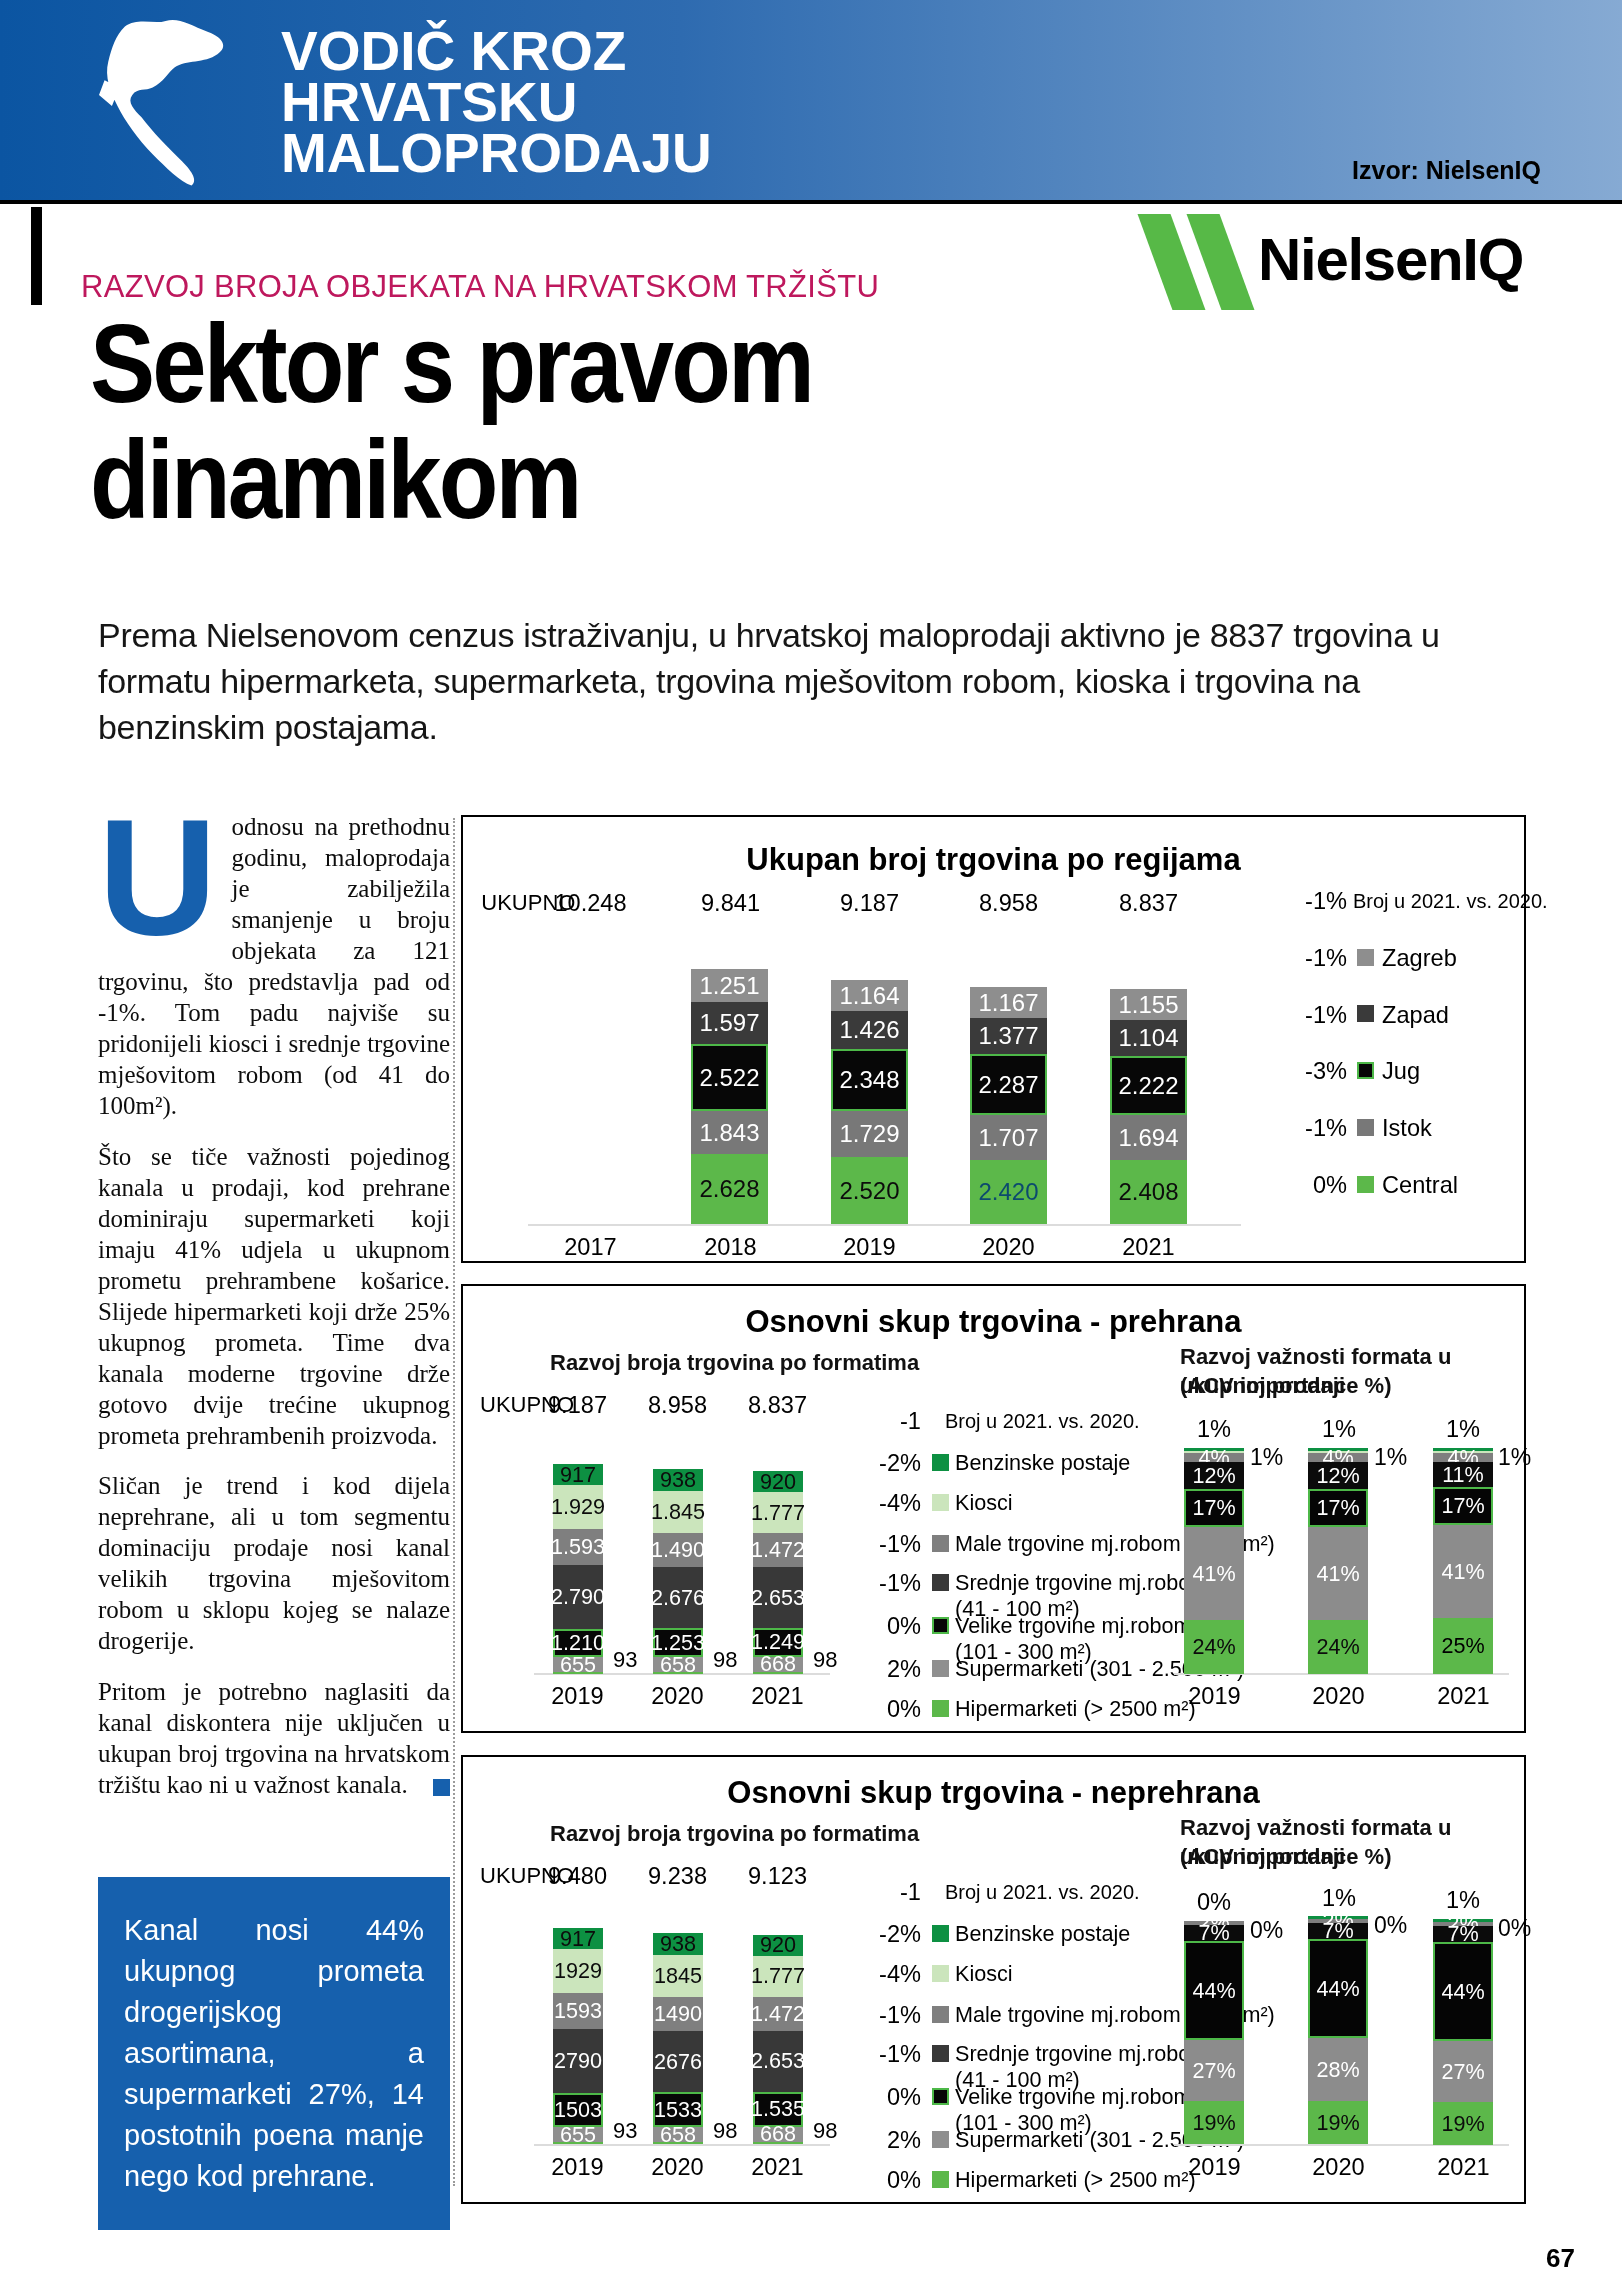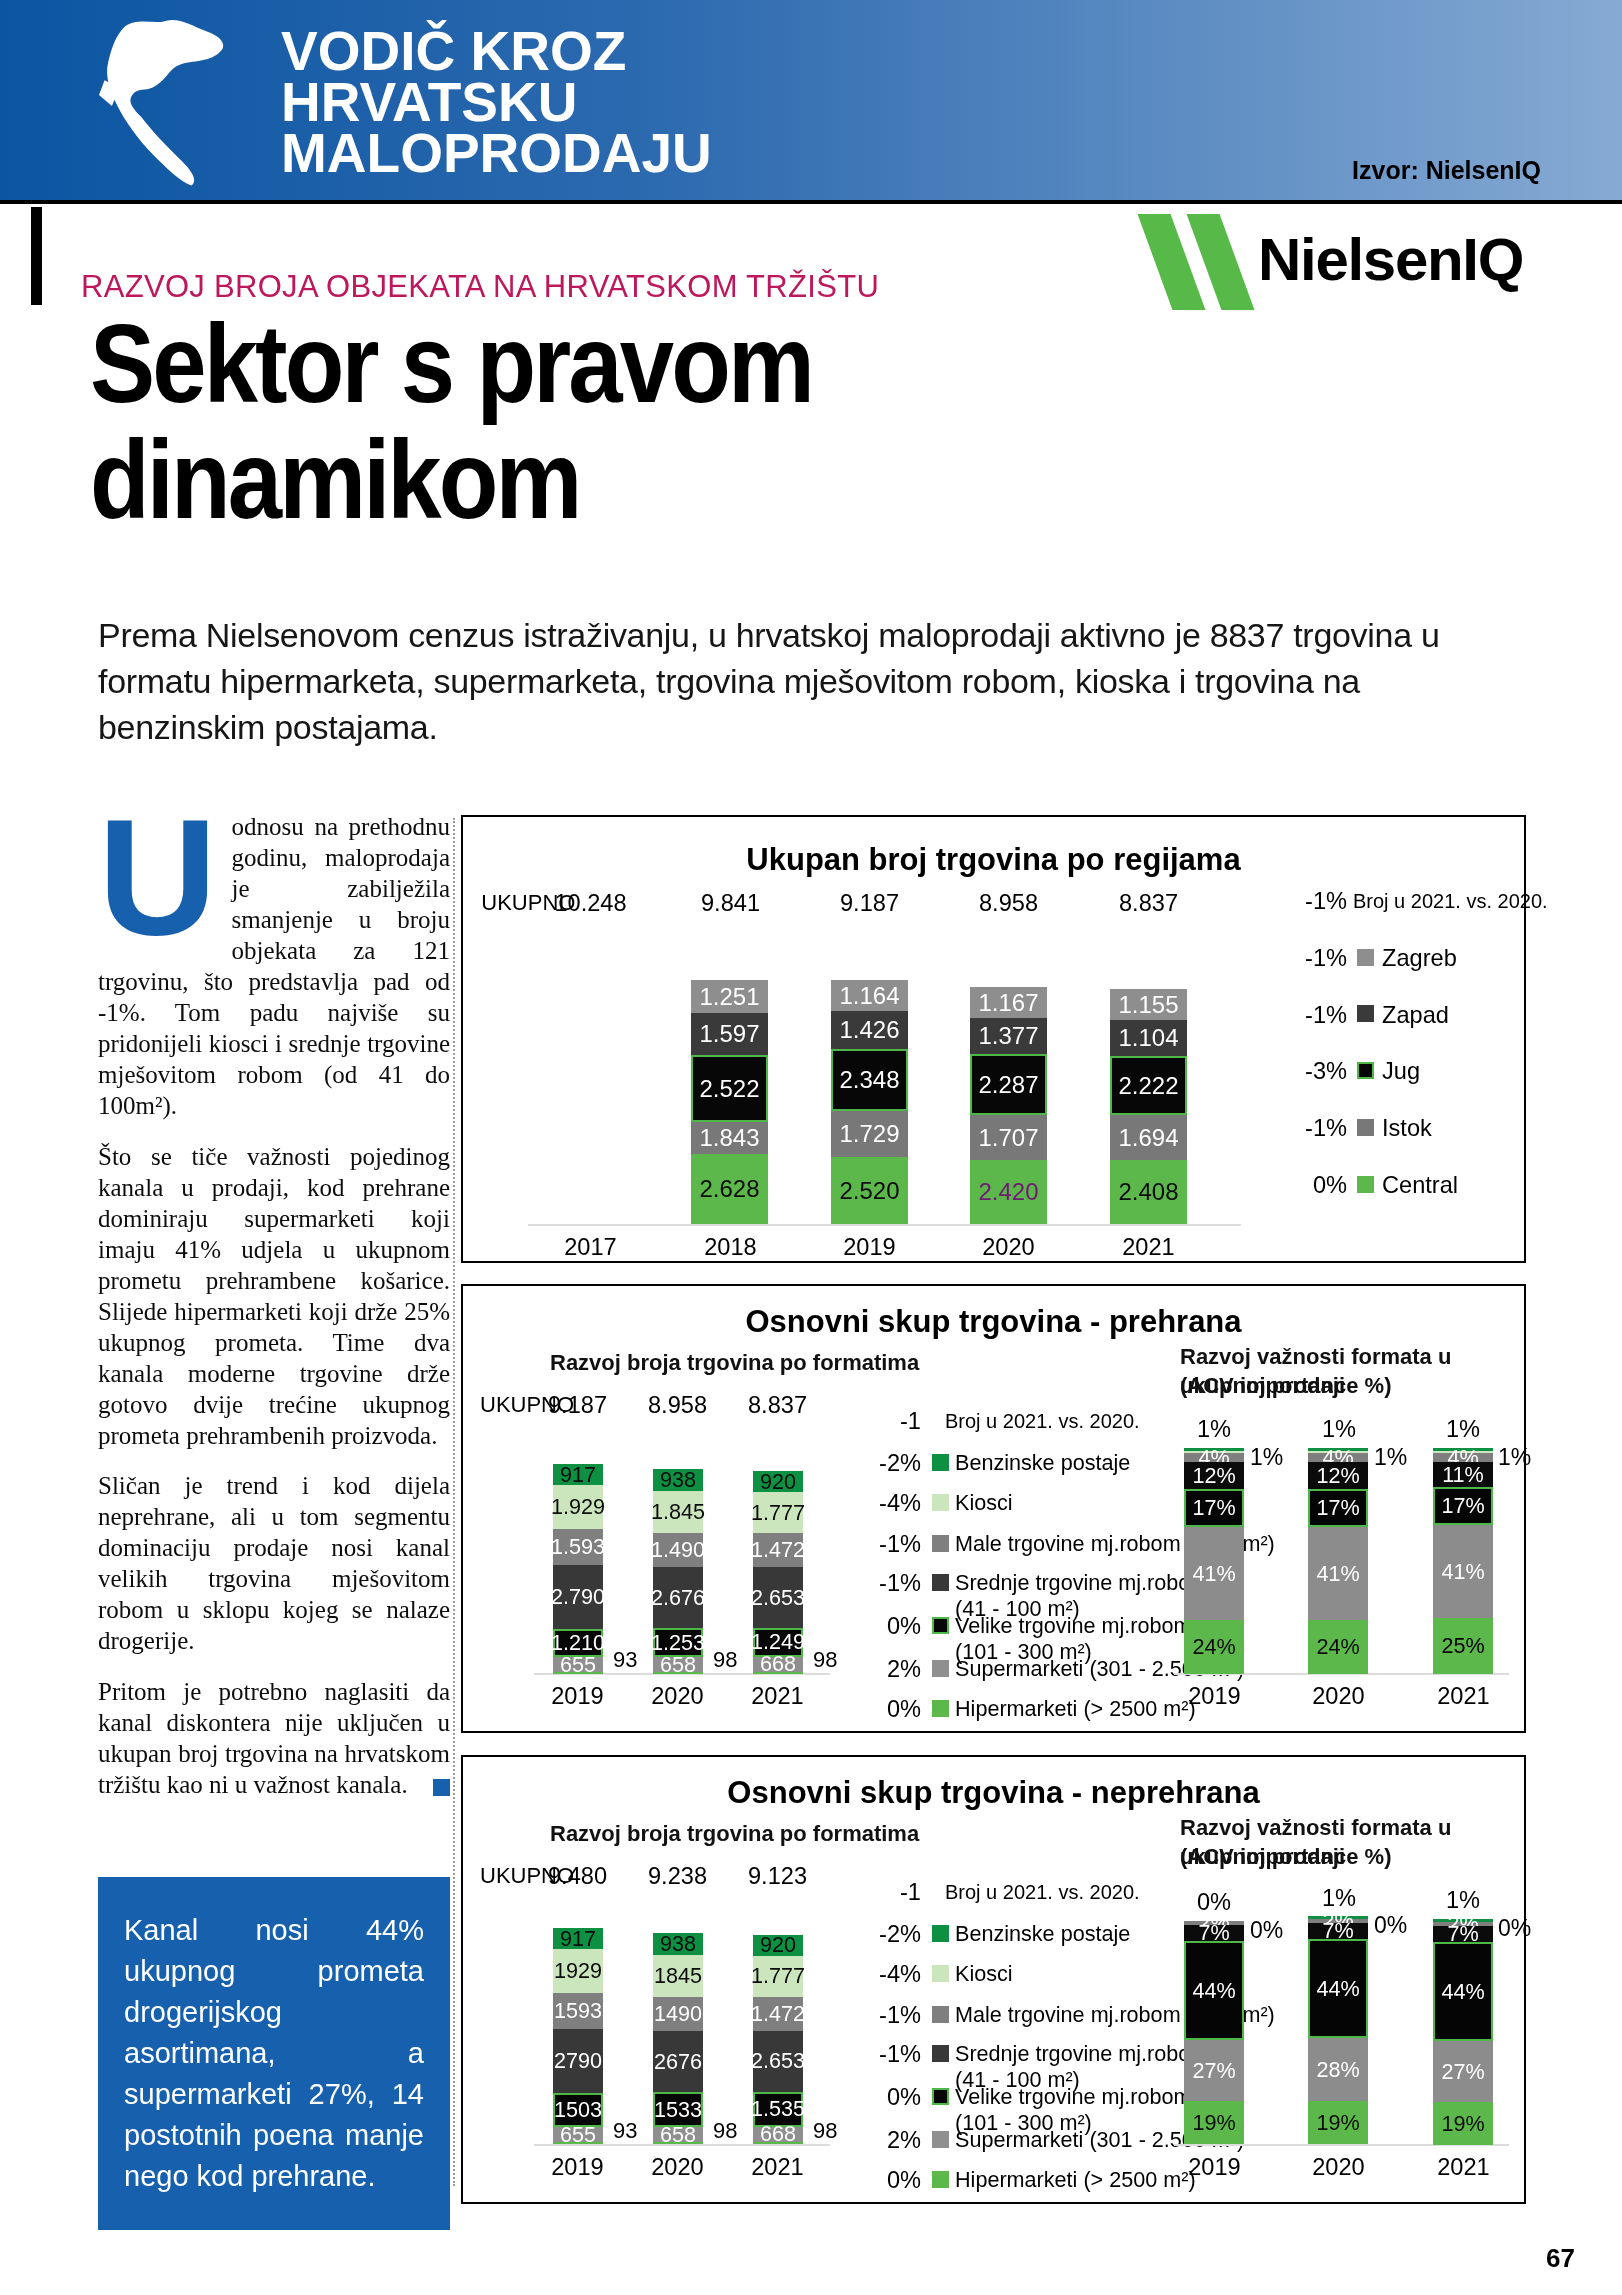--- a/index.html
+++ b/index.html
@@ -128,21 +128,21 @@
       <div class="bar" style="left: 228px; top: 146px; width: 77px; height: 261px;">
         <div class="seg" style="height: 33px; background: rgb(142, 142, 142); border: none;">
           <div class="seg-label" style="font-size: 24px; color: rgb(255, 255, 255);">1.251</div>
         </div>
         <div class="seg" style="height: 42px; background: rgb(58, 58, 58); border: none;">
           <div class="seg-label" style="font-size: 24px; color: rgb(255, 255, 255);">1.597</div>
         </div>
         <div class="seg" style="height: 67px; background: rgb(7, 7, 7); border: 2px solid rgb(77, 184, 72);">
           <div class="seg-label" style="font-size: 24px; color: rgb(255, 255, 255);">2.522</div>
         </div>
-        <div class="seg" style="height: 32px; background: rgb(120, 120, 120); border: none;">
+        <div class="seg" style="height: 43px; background: rgb(120, 120, 120); border: none;">
           <div class="seg-label" style="font-size: 24px; color: rgb(255, 255, 255);">1.843</div>
         </div>
         <div class="seg" style="height: 70px; background: rgb(92, 184, 74); border: none;">
           <div class="seg-label" style="font-size: 24px; color: rgb(12, 12, 12);">2.628</div>
         </div>
       </div>
       <div class="xlab" style="left: 215px; top: 417px; width: 105px;">2018</div>
       <div class="bar" style="left: 368px; top: 164px; width: 77px; height: 243px;">
         <div class="seg" style="height: 31px; background: rgb(142, 142, 142); border: none;">
           <div class="seg-label" style="font-size: 24px; color: rgb(255, 255, 255);">1.164</div>
@@ -168,21 +168,21 @@
         <div class="seg" style="height: 36px; background: rgb(58, 58, 58); border: none;">
           <div class="seg-label" style="font-size: 24px; color: rgb(255, 255, 255);">1.377</div>
         </div>
         <div class="seg" style="height: 61px; background: rgb(7, 7, 7); border: 2px solid rgb(77, 184, 72);">
           <div class="seg-label" style="font-size: 24px; color: rgb(255, 255, 255);">2.287</div>
         </div>
         <div class="seg" style="height: 45px; background: rgb(120, 120, 120); border: none;">
           <div class="seg-label" style="font-size: 24px; color: rgb(255, 255, 255);">1.707</div>
         </div>
         <div class="seg" style="height: 64px; background: rgb(92, 184, 74); border: none;">
-          <div class="seg-label" style="font-size: 24px; color: #701a75;">2.420</div>
+          <div class="seg-label" style="font-size: 24px; color: #0c4a6e;">2.420</div>
         </div>
       </div>
       <div class="xlab" style="left: 493px; top: 417px; width: 105px;">2020</div>
       <div class="bar" style="left: 647px; top: 173px; width: 77px; height: 234px;">
         <div class="seg" style="height: 31px; background: rgb(142, 142, 142); border: none;">
           <div class="seg-label" style="font-size: 24px; color: rgb(255, 255, 255);">1.155</div>
         </div>
         <div class="seg" style="height: 36px; background: rgb(58, 58, 58); border: none;">
           <div class="seg-label" style="font-size: 24px; color: rgb(255, 255, 255);">1.104</div>
         </div>

